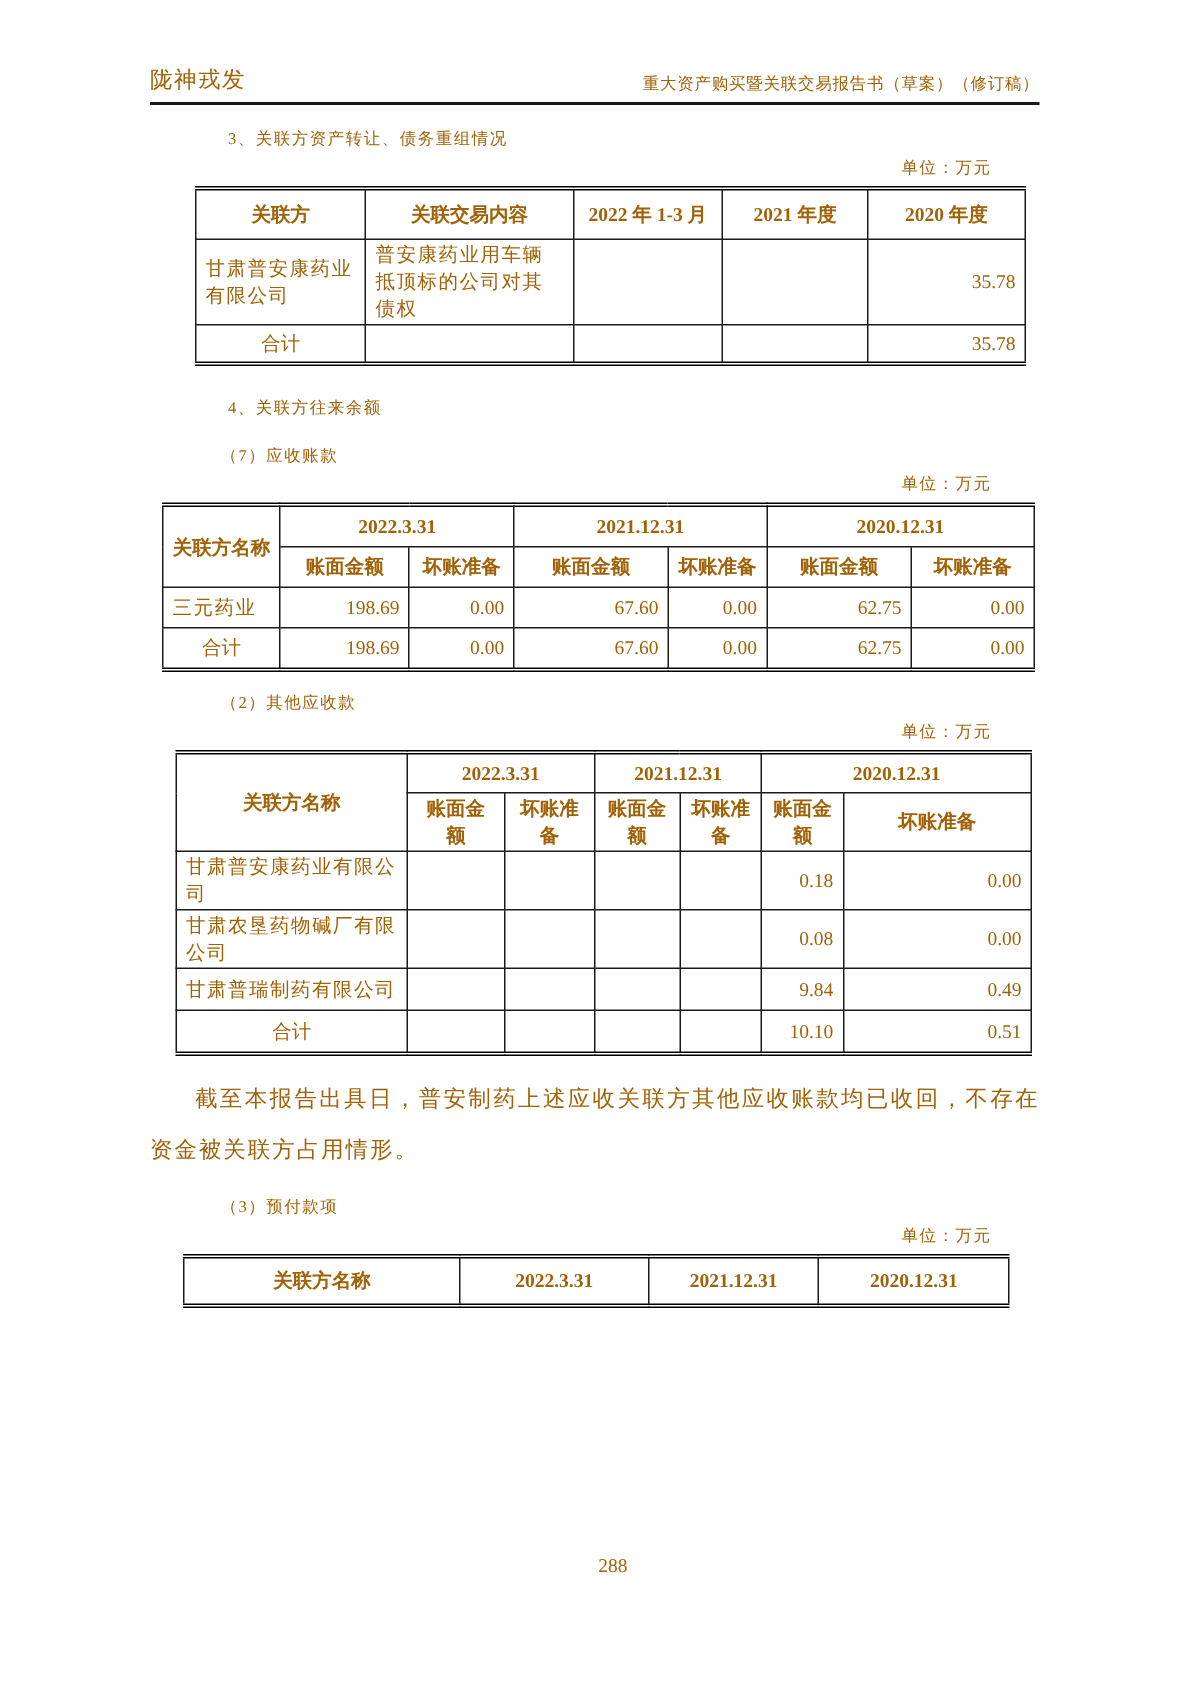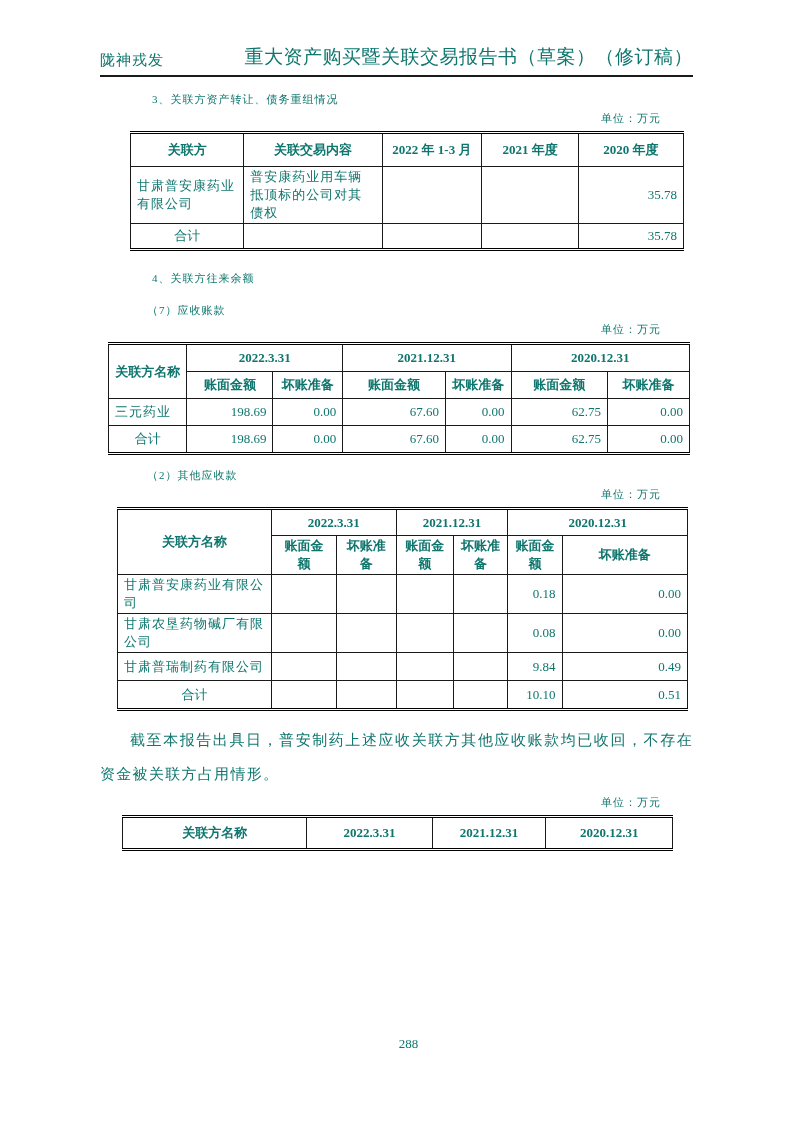--- a/index.html
+++ b/index.html
@@ -1,33 +1,33 @@
 <!DOCTYPE html>
 <html lang="zh"><head>
 <meta charset="utf-8">
 <style>
   html,body { margin:0; padding:0; background:#ffffff; }
   .page {
     position:relative;
     width:752px; height:1122px;
     background:#ffffff;
-    color:#0f766e;
+    color:#a16207;
     font-family:"Liberation Serif","DejaVu Serif",serif;
     overflow:hidden;
     border-radius:12px;
   }
   .content { position:absolute; left:100px; top:44px; width:593px; }
 
   
   .doc-header {
     display:flex; justify-content:space-between; align-items:flex-end;
     border-bottom:2px solid #1a1a1a; padding-bottom:5px;
   }
   .hdr-left  { font-size:15px; letter-spacing:1px; }
-  .hdr-right { font-size:19px; letter-spacing:0.5px; }
+  .hdr-right { font-size:11px; letter-spacing:0.5px; }
 
   
   .para {
     margin:0; text-align:justify;
     font-size:15.5px; line-height:33px; letter-spacing:1.3px;
   }
   .para.bold { font-weight:bold; }
   .para.indent { text-indent:2em; }
   #p1 { margin-top:17px; }
   #p2 { margin-top:13px; }
@@ -241,20 +241,21 @@
         <td class="num"></td>
         <td class="num"></td>
         <td class="num">10.10</td>
         <td class="num">0.51</td>
       </tr>
     </tbody>
       </table>
 
     <p id="p3" class="para indent">截至本报告出具日，普安制药上述应收关联方其他应收账款均已收回，不存在资金被关联方占用情形。</p>
 
+    <p id="h-s4-3" class="heading">（3）预付款项</p>
     <div class="unit">单位：万元</div>
 
     <table id="tbl-prepay" class="tbl">
       <colgroup>
         <col style="width:33.5%">
           <col style="width:22.8%">
           <col style="width:20.7%">
           <col style="width:23%">
       </colgroup>
       <tbody>

